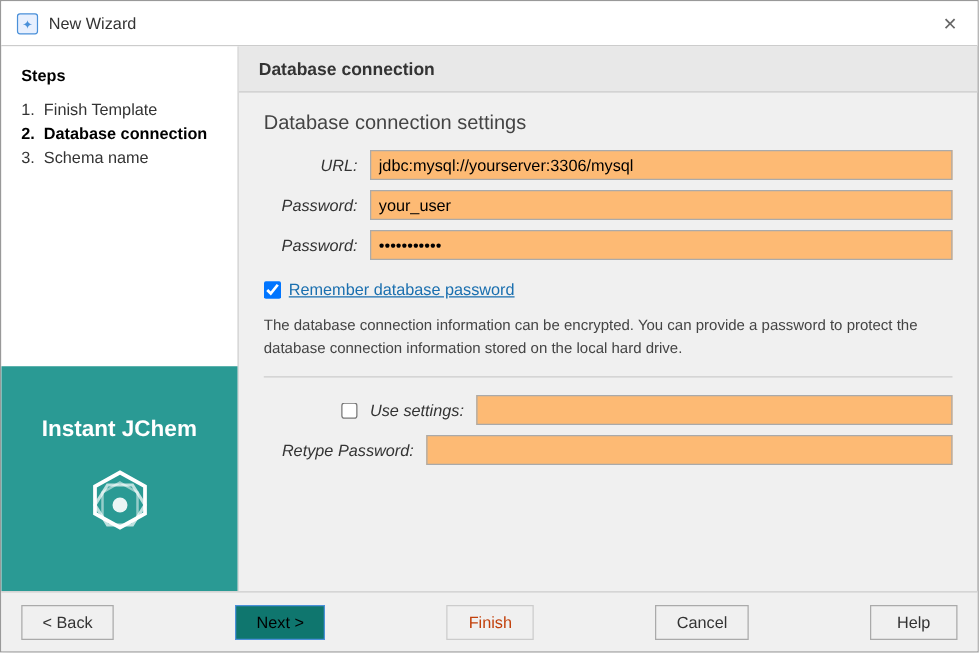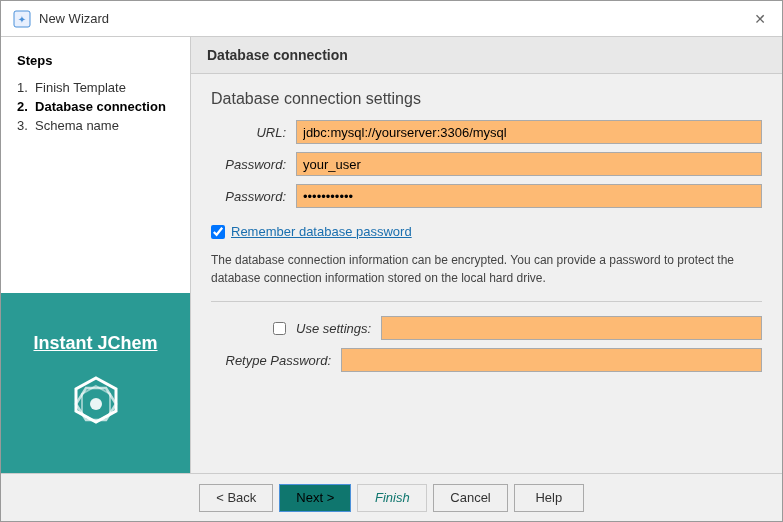--- a/index.html
+++ b/index.html
@@ -97,21 +97,20 @@
       align-items: center;
       justify-content: center;
       height: 180px;
     }
     .brand-text {
       color: #ffffff;
       font-size: 18px;
       font-weight: bold;
       margin-bottom: 20px;
       text-align: center;
-      text-decoration: underline;
     }
     .brand-logo {
       width: 60px;
       height: 60px;
     }
     .main-content {
       flex: 1;
       padding: 0;
       display: flex;
       flex-direction: column;
@@ -183,45 +182,44 @@
     .separator {
       border: none;
       border-top: 1px solid #ccc;
       margin: 4px 0 14px 0;
     }
     .footer {
       border-top: 1px solid #ccc;
       background: #f0f0f0;
       padding: 10px 16px;
       display: flex;
-      justify-content: center;
+      justify-content: space-between;
       gap: 6px;
       height: 48px;
       align-items: center;
     }
     .btn {
       height: 28px;
       padding: 0 16px;
       font-size: 13px;
       border: 1px solid #aaa;
       background: #f0f0f0;
       cursor: pointer;
       color: #333;
       min-width: 70px;
     }
     .btn.primary {
       background: #0f766e;
       border-color: #4a90d9;
       color: #000;
     }
     .btn:disabled {
-      color: #0f766e;
+      color: #c2410c;
       border-color: #ccc;
       cursor: default;
-      font-style: italic;
     }
   </style>
 </head>
 <body>
 
 <div class="dialog">
 
   <div class="title-bar">
     <div class="title-bar-left">
 

